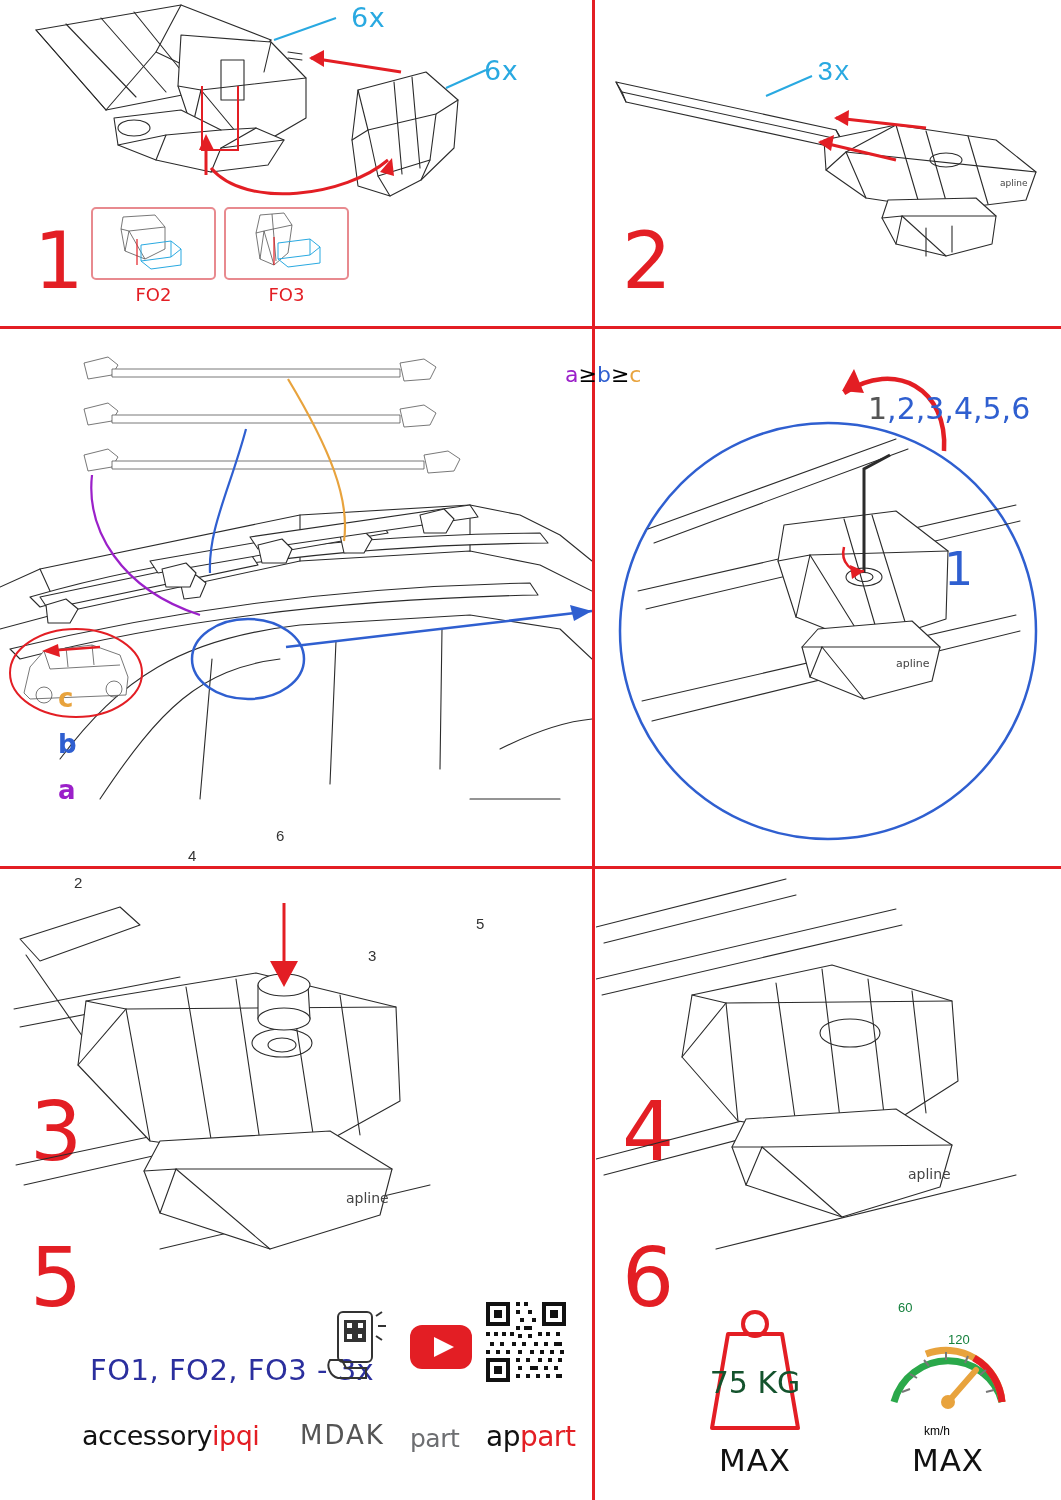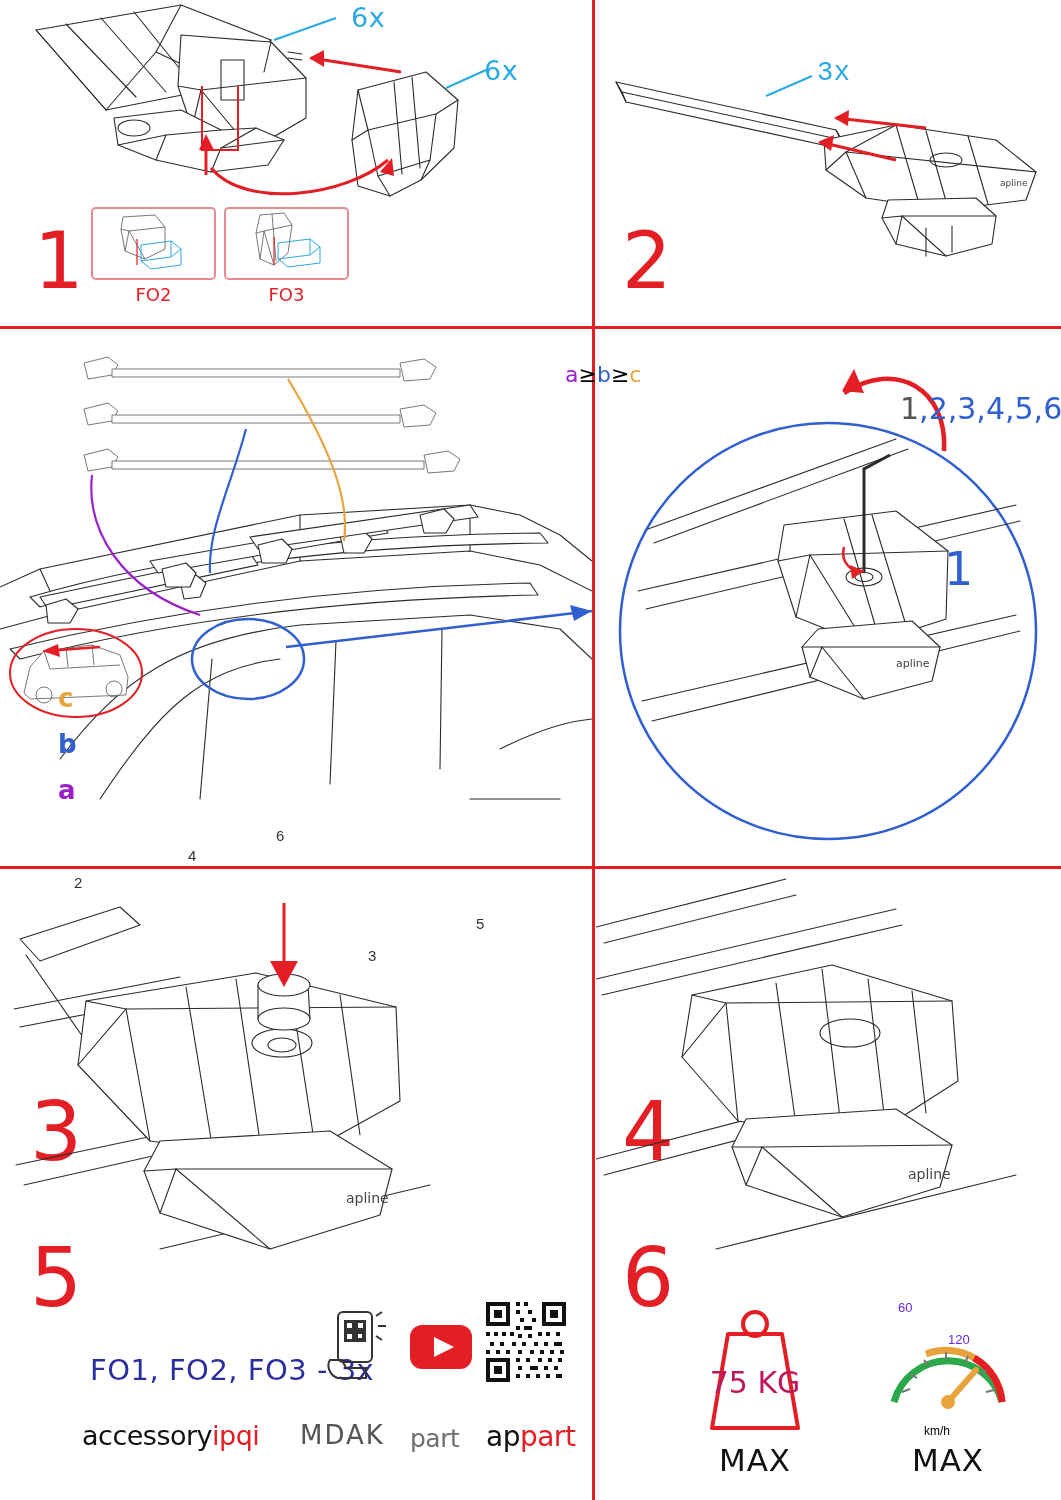--- a/index.html
+++ b/index.html
@@ -133,27 +133,27 @@
 
   .maxlabel {
     position: absolute;
     font-family: "DejaVu Sans", sans-serif;
     font-size: 31px;
     color: #111;
     letter-spacing: 1px;
   }
   .kgtext {
     position: absolute;
-    color: #be185d;
+    color: #14532d;
     font-family: "DejaVu Sans", sans-serif;
     font-size: 30px;
   }
   .speedtick {
     position: absolute;
-    color: #6d28d9;
+    color: #15803d;
     font-family: "Liberation Sans", sans-serif;
     font-size: 13px;
   }
   .kmh {
     position: absolute;
     color: #000000;
     font-family: "Liberation Sans", sans-serif;
     font-size: 12px;
   }
 
@@ -475,21 +475,21 @@
         <path d="M268 244 L268 140 L294 126"></path>
       </g>
 
       <path d="M248 218 C 244 234 256 244 268 242" fill="none" stroke="#e31e24" stroke-width="2.5"></path>
       <polygon points="268,242 254,236 256,250" fill="#e31e24"></polygon>
 
       <path d="M248 64 C 300 30 352 60 348 122" fill="none" stroke="#e31e24" stroke-width="4.5"></path>
       <polygon points="246,62 258,40 268,64" fill="#e31e24"></polygon>
     </svg>
 
-    <div class="seq" style="left:304px; top:62px;"><span style="color: rgb(85, 85, 85);">1</span><span style="color: rgb(47, 95, 208);">,2</span><span style="color: rgb(47, 95, 208);">,3</span><span style="color: rgb(47, 95, 208);">,4</span><span style="color: rgb(47, 95, 208);">,5</span><span style="color: rgb(47, 95, 208);">,6</span></div>
+    <div class="seq" style="left:272px; top:62px;"><span style="color: rgb(85, 85, 85);">1</span><span style="color: rgb(47, 95, 208);">,2</span><span style="color: rgb(47, 95, 208);">,3</span><span style="color: rgb(47, 95, 208);">,4</span><span style="color: rgb(47, 95, 208);">,5</span><span style="color: rgb(47, 95, 208);">,6</span></div>
     <div class="bluenum" style="left:348px; top:213px;">1</div>
     <div class="stepnum" style="left:26px; top:762px; font-size:82px;">4</div>
   </div>
 
   <div class="panel" style="left:0; top:869px; width:592px; height:400px;">
     <svg width="592" height="400" viewBox="0 0 592 400">
       <g class="ln">
         <path d="M20 70 L120 38 L140 56 L40 92 Z" fill="#fff"></path>
         <path d="M26 86 L112 210"></path>
         <path d="M14 140 L180 108"></path>

